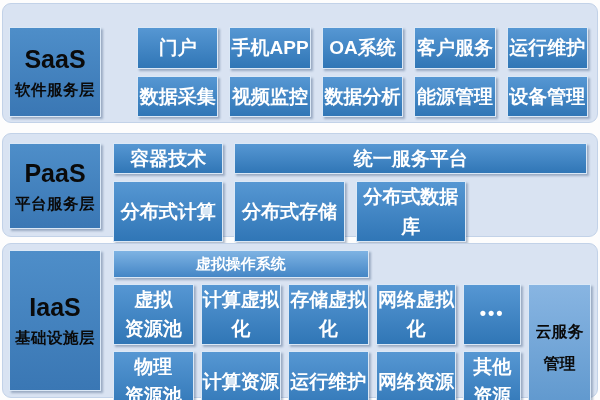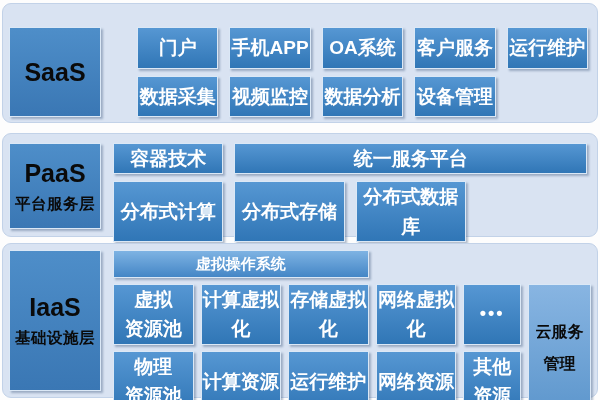--- a/index.html
+++ b/index.html
@@ -58,30 +58,32 @@
   .ellipsis { font-size:18px; letter-spacing:2px; }
 </style>
 </head>
 <body>
 
 <div id="canvas">
 
   <div class="layer" id="layer-saas">
     <div class="label-box">
       <div class="label-abbr">SaaS</div>
+      <div class="label-zh">软件服务层</div>
     </div>
     <div class="saas-grid">
       <div class="box">门户</div>
       <div class="box">手机APP</div>
       <div class="box">OA系统</div>
       <div class="box">客户服务</div>
       <div class="box">运行维护</div>
       <div class="box">数据采集</div>
       <div class="box">视频监控</div>
       <div class="box">数据分析</div>
+      <div class="box">能源管理</div>
       <div class="box">设备管理</div>
     </div>
   </div>
 
   <div class="layer" id="layer-paas">
     <div class="label-box">
       <div class="label-abbr">PaaS</div>
       <div class="label-zh">平台服务层</div>
     </div>
     <div class="paas-grid">

